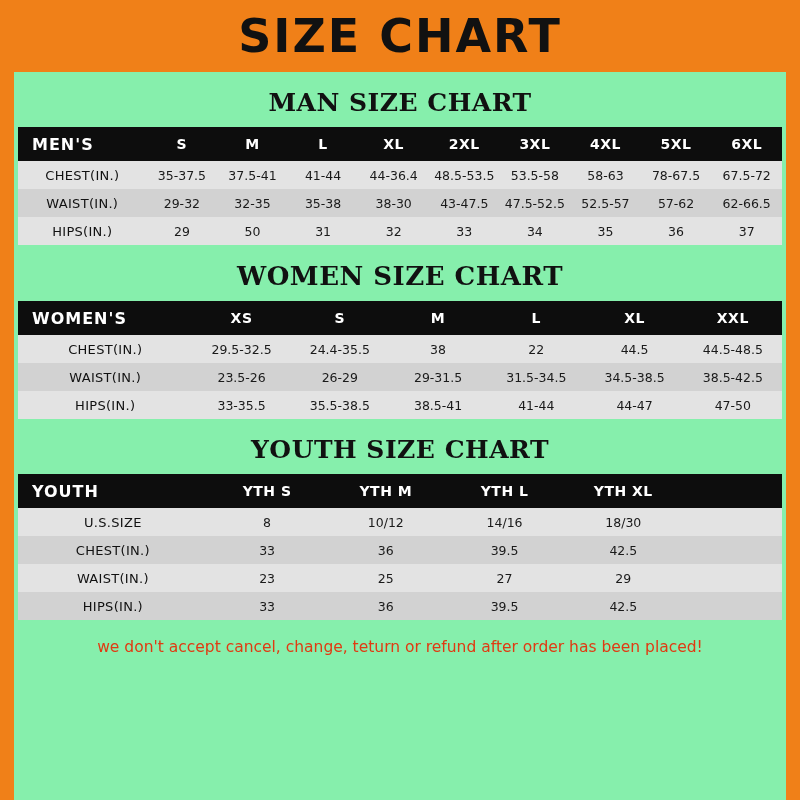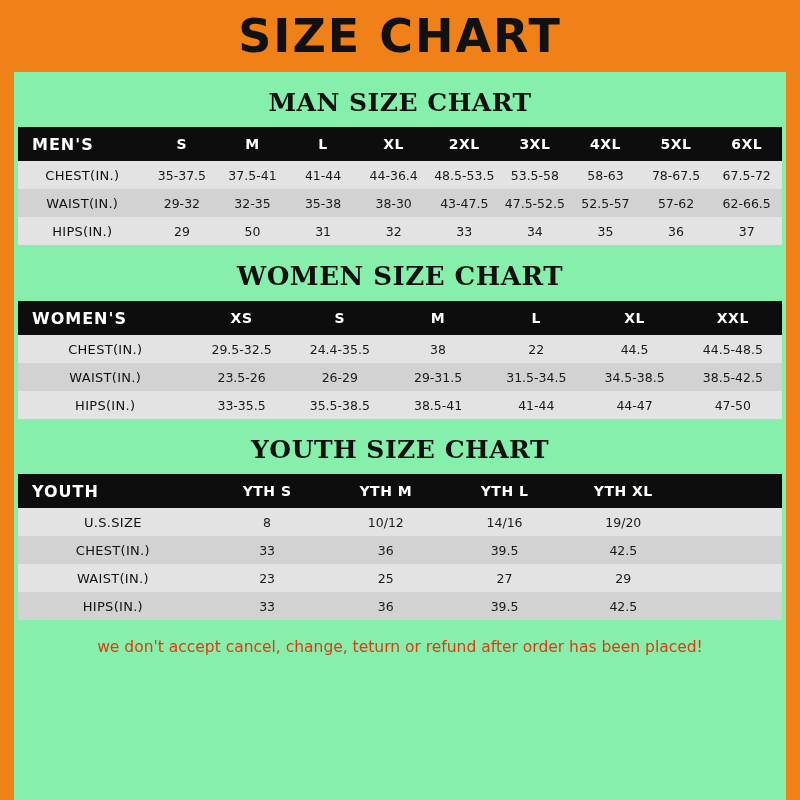--- a/index.html
+++ b/index.html
@@ -228,21 +228,21 @@
           <th>YTH XL</th>
           <th style="width:13%"></th>
         </tr>
       </thead>
       <tbody>
         <tr class="odd">
           <td class="rowhead">U.S.SIZE</td>
           <td>8</td>
           <td>10/12</td>
           <td>14/16</td>
-          <td>19/20</td>
+          <td>18/30</td>
           <td></td>
         </tr>
         <tr class="even">
           <td class="rowhead">CHEST(IN.)</td>
           <td>33</td>
           <td>36</td>
           <td>39.5</td>
           <td>42.5</td>
           <td></td>
         </tr>

